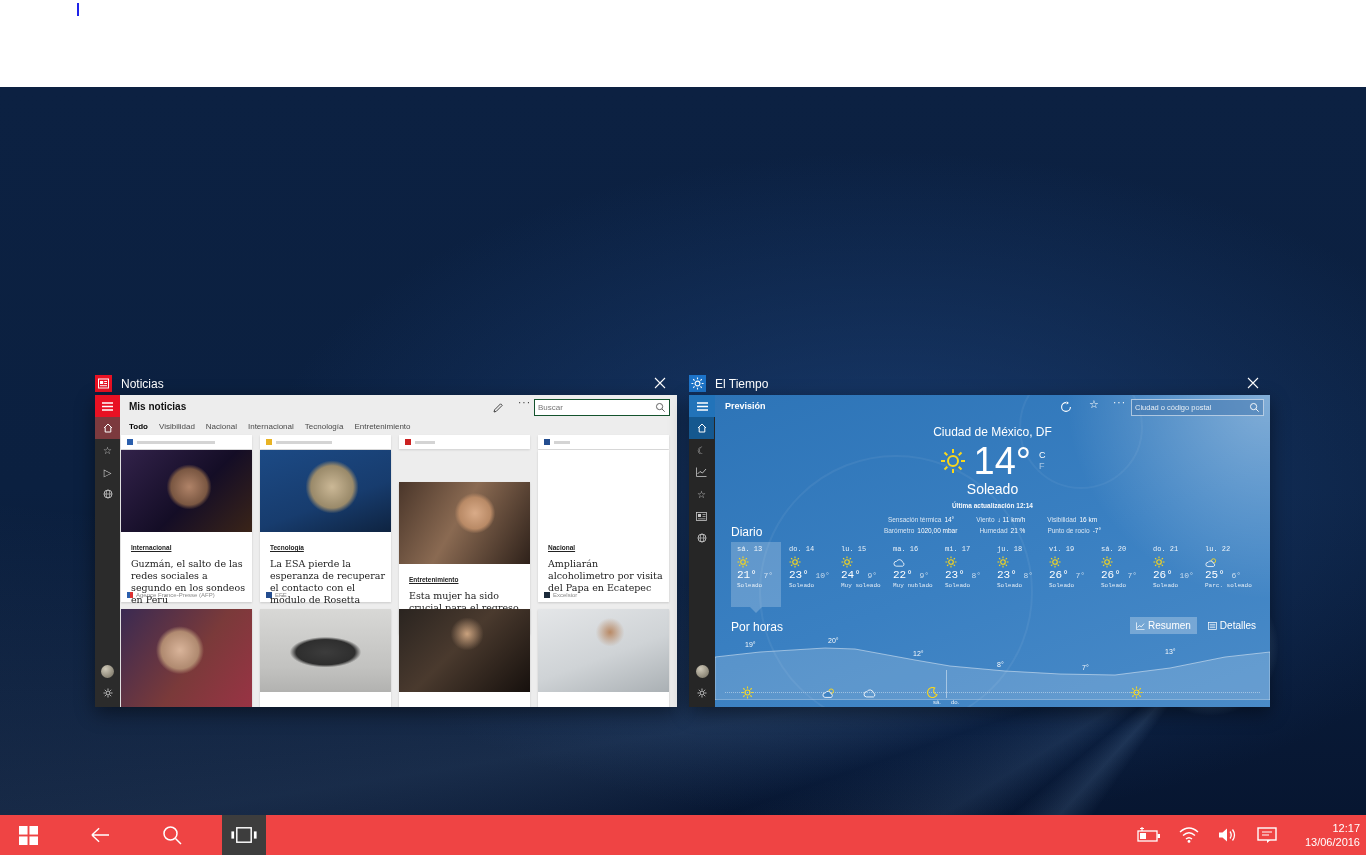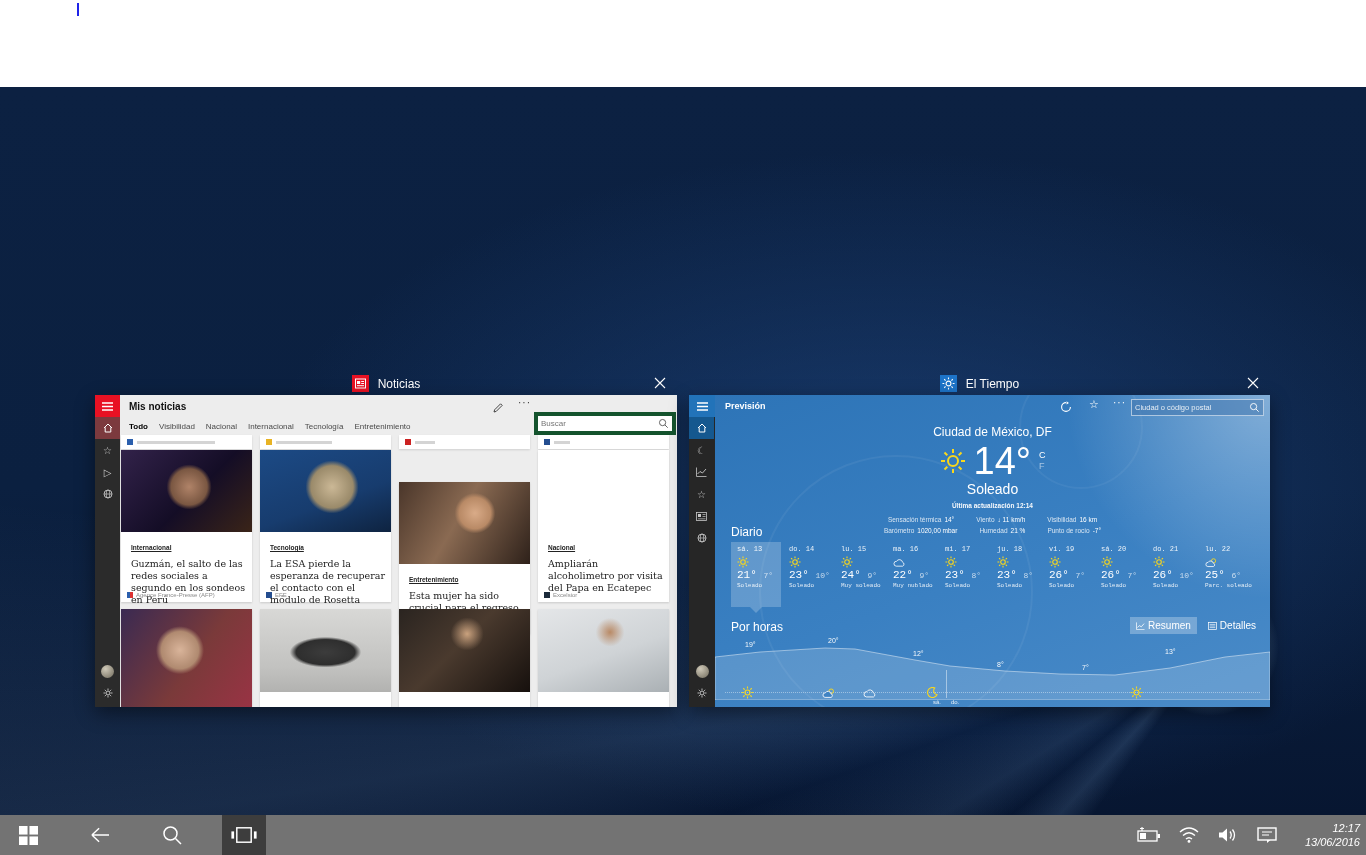--- a/index.html
+++ b/index.html
@@ -13,21 +13,21 @@
   
   .desktop{position:absolute;left:0;top:87px;width:1366px;height:728px;
     background:
       radial-gradient(circle 95px at 88.6% 77%, rgba(225,242,255,.9), rgba(140,190,240,.35) 48%, transparent 72%),
       conic-gradient(from 215deg at 88.6% 77%, rgba(255,255,255,0) 0deg, rgba(150,195,240,.14) 7deg, rgba(255,255,255,0) 15deg, rgba(150,195,240,.10) 23deg, rgba(255,255,255,0) 36deg, rgba(150,195,240,.12) 46deg, rgba(255,255,255,0) 62deg, rgba(255,255,255,0) 360deg),
       radial-gradient(ellipse 900px 480px at 65% 55%, rgba(35,80,145,.55), transparent 70%),
       linear-gradient(180deg,#0c2142 0%,#0b2040 55%,#071631 100%);}
 
   
   .thumb{position:absolute;top:285px;}
-  .thumb-titlebar{height:23px;display:flex;align-items:center;gap:9px;color:#fff;font-size:12px;justify-content:center;}
+  .thumb-titlebar{height:23px;display:flex;align-items:center;gap:9px;color:#fff;font-size:12px;}
   .thumb-close{position:absolute;top:2px;width:18px;height:18px;cursor:pointer;display:flex;align-items:center;justify-content:center;}
   .thumb-body{position:relative;width:100%;height:312px;margin-top:0;overflow:hidden;
     box-shadow:0 6px 18px rgba(0,0,0,.45);}
 
   
   .noticias{left:95px;width:582px;}
   .noticias .thumb-body{background:#ededed;}
   .app-icon{width:17px;height:17px;display:flex;align-items:center;justify-content:center;}
   .app-icon.news{background:#e81123;}
   .app-icon.weather{background:#1d74c9;}
@@ -38,21 +38,21 @@
   .side-item.sel-red{background:#7c3a3e;color:#fff;}
   .side-item.sel-blue{background:#15588f;color:#fff;}
   .side-bottom{position:absolute;left:0;bottom:0;width:100%;display:flex;flex-direction:column;align-items:center;gap:6px;padding-bottom:5px;}
   .avatar{width:13px;height:13px;border-radius:50%;background:radial-gradient(circle at 35% 30%,#cfc9b8,#6f6a5c);}
 
   .n-content{position:absolute;left:25px;top:0;right:0;height:100%;}
   .n-appbar{position:absolute;left:0;top:0;right:0;height:24px;}
   .n-title{position:absolute;left:9px;top:6px;font-size:10px;font-weight:bold;color:#111;}
   .n-pencil{position:absolute;left:372px;top:5px;}
   .n-more{position:absolute;left:398px;top:2px;font-size:10px;color:#333;letter-spacing:1px;}
-  .n-search{position:absolute;left:414px;top:4px;width:134px;height:15px;background:#fff;border:4px solid #14532d;display:flex;align-items:center;margin-top:13px;}
+  .n-search{position:absolute;left:414px;top:4px;width:134px;height:15px;background:#fff;border:1px solid #14532d;display:flex;align-items:center;}
   .n-search input{border:0;outline:0;flex:1;font-size:8px;padding:0 3px;color:#444;background:transparent;font-family:"Liberation Sans",sans-serif;}
   .n-search input::placeholder{color:#767676;}
   .n-tabs{position:absolute;left:9px;top:27px;display:flex;gap:11px;font-size:8px;color:#4a4a4a;}
   .n-tab.sel{font-weight:bold;color:#000;}
   .ncard{position:absolute;width:131px;background:#fff;box-shadow:0 1px 2px rgba(0,0,0,.15);}
   .ncard .img{width:100%;}
   .ncard .body{padding:4px 6px 3px 10px;}
   .cat{font-size:6.5px;font-weight:bold;color:#222;text-decoration:underline;}
   .headline{font-family:"DejaVu Serif",serif;font-size:9.5px;line-height:12px;color:#1c1c1c;margin-top:4px;}
   .src{position:absolute;left:6px;bottom:4px;font-size:6px;color:#8a8a8a;display:flex;align-items:center;gap:3px;}
@@ -107,21 +107,21 @@
   .t-btn.sel{background:rgba(255,255,255,.28);}
   .t-chart{position:absolute;left:0px;top:245px;width:555px;height:67px;}
   .t-chart svg.area{position:absolute;left:0;top:0;}
   .temp-lbl{position:absolute;font-size:7px;color:rgba(255,255,255,.95);}
   .hr-dotted{position:absolute;left:10px;right:10px;top:52px;border-top:1px dotted rgba(255,255,255,.4);}
   .hr-ico{position:absolute;top:45px;}
   .day-div{position:absolute;left:231px;top:30px;height:28px;border-left:1px solid rgba(255,255,255,.45);}
   .day-lbl{position:absolute;top:59px;font-size:6px;opacity:.85;}
 
   
-  .taskbar{position:absolute;left:0;top:815px;width:1366px;height:40px;background:#737373;font-style:italic;}
+  .taskbar{position:absolute;left:0;top:815px;width:1366px;height:40px;background:#ef4444;}
   .tb-item{position:absolute;top:0;height:40px;display:flex;align-items:center;justify-content:center;}
   .tb-taskview{background:#3d3d3d;}
   .tb-clock{position:absolute;right:6px;top:0;height:40px;display:flex;flex-direction:column;justify-content:center;color:#fff;font-size:11px;line-height:14px;text-align:right;}
 
   .imgfill{background-size:cover;}
 </style>
 </head>
 <body>
 
 <div class="screen">

